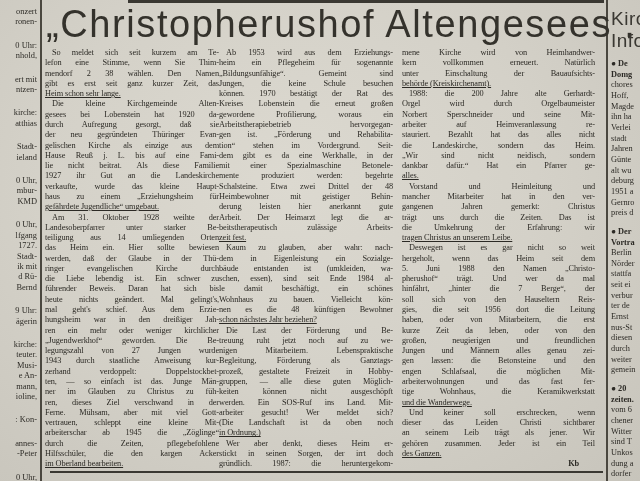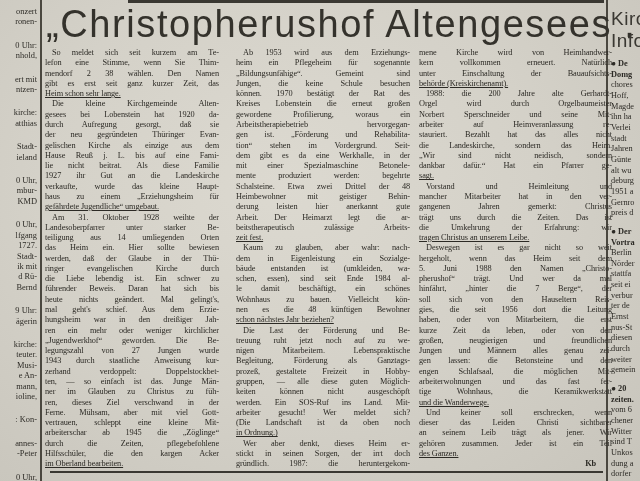--- a/index.html
+++ b/index.html
@@ -16,21 +16,21 @@
   
   .strip-left{position:absolute;left:0;top:7px;width:37px;text-align:right;
     font-size:8.4px;line-height:10.4px;color:#2e2c27;}
   .strip-left .gap{margin-top:13px;}
   
   .article{position:absolute;left:45px;top:0;width:557px;}
   .headline{position:absolute;left:1px;top:3px;margin:0;white-space:nowrap;
     font-family:"Liberation Sans",sans-serif;font-weight:400;font-size:38px;
     letter-spacing:1.6px;color:#34322c;}
   .cols{position:absolute;left:0;top:48px;display:flex;}
-  .col{width:174px;margin-right:17px;}
+  .col{width:174px;margin-right:0;}
   .col.c2{margin-right:9px;}
   .col.c3{width:193px;margin-right:16px;}
   .bl{font-size:8.3px;line-height:10.28px;letter-spacing:-0.1px;
     text-align:justify;text-align-last:justify;}
   .bl.first{text-indent:7px;}
   .bl.last{text-align-last:left;text-decoration:underline;}
   .bl.sig{text-align-last:right;font-weight:bold;padding-right:16px;}
   
   .strip-right{position:absolute;left:611px;top:8px;width:40px;}
   .rs-heading{font-family:"Liberation Sans",sans-serif;font-size:19px;
@@ -180,21 +180,21 @@
           <div class="bl">unter Einschaltung der Bauaufsichts-</div>
           <div class="bl last">behörde (Kreiskirchenamt).</div>
           <div class="bl first">1988: die 200 Jahre alte Gerhardt-</div>
           <div class="bl">Orgel wird durch Orgelbaumeister</div>
           <div class="bl">Norbert Sperschneider und seine Mit-</div>
           <div class="bl">arbeiter auf Heimveranlassung re-</div>
           <div class="bl">stauriert. Bezahlt hat das alles nicht</div>
           <div class="bl">die Landeskirche, sondern das Heim.</div>
           <div class="bl">„Wir sind nicht neidisch, sondern</div>
           <div class="bl">dankbar dafür.“ Hat ein Pfarrer ge-</div>
-          <div class="bl last">sagt.</div>
+          <div class="bl last">alles.</div>
           <div class="bl first">Vorstand und Heimleitung und</div>
           <div class="bl">mancher Mitarbeiter hat in den ver-</div>
           <div class="bl">gangenen Jahren gemerkt: Christus</div>
           <div class="bl">trägt uns durch die Zeiten. Das ist</div>
           <div class="bl">die Umkehrung der Erfahrung: wir</div>
           <div class="bl last">tragen Christus an unserem Leibe.</div>
           <div class="bl first">Deswegen ist es gar nicht so weit</div>
           <div class="bl">hergeholt, wenn das Heim seit dem</div>
           <div class="bl">5. Juni 1988 den Namen „Christo-</div>
           <div class="bl">pherushof“ trägt. Und wer da mal</div>

